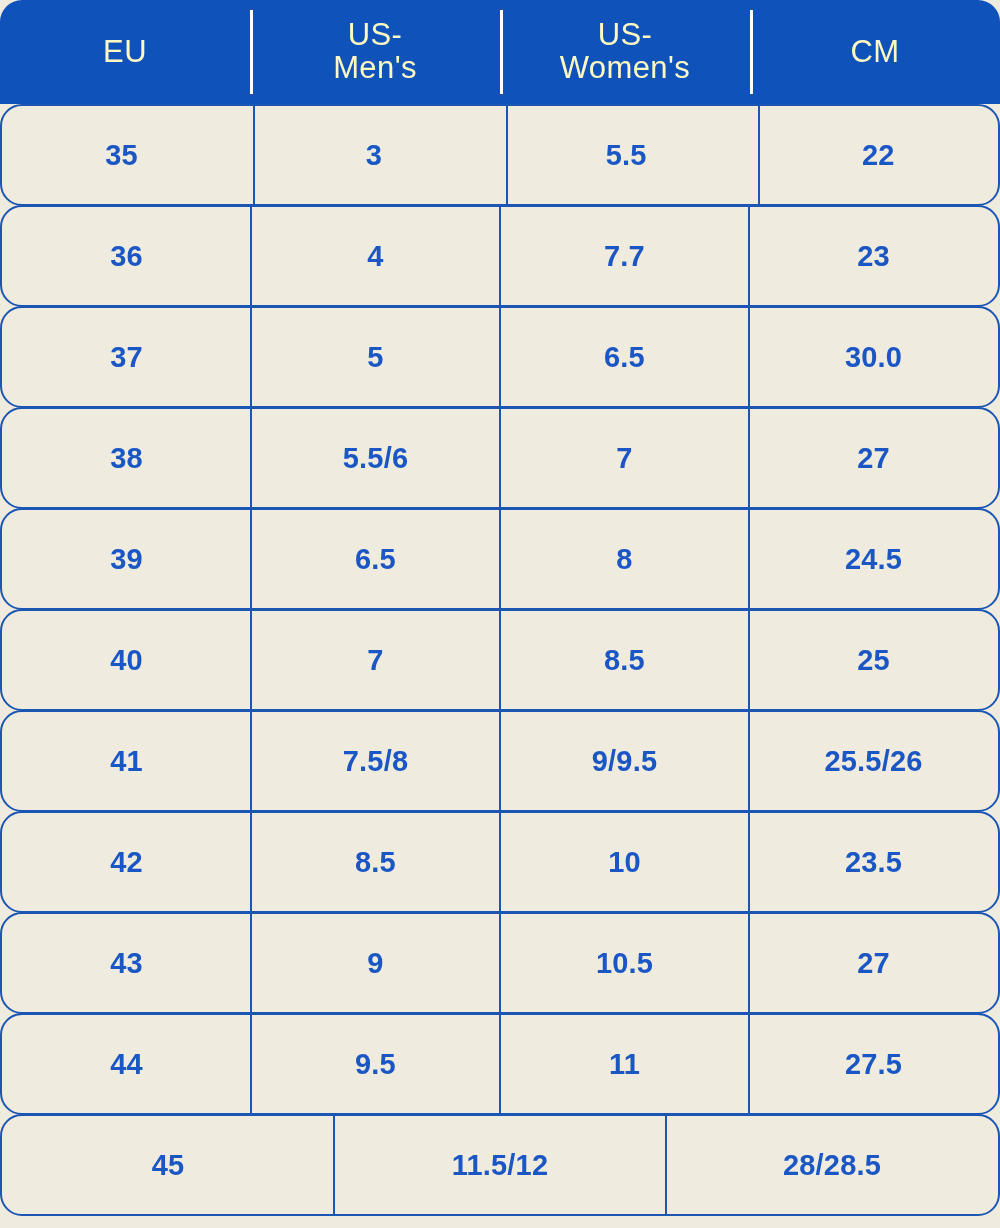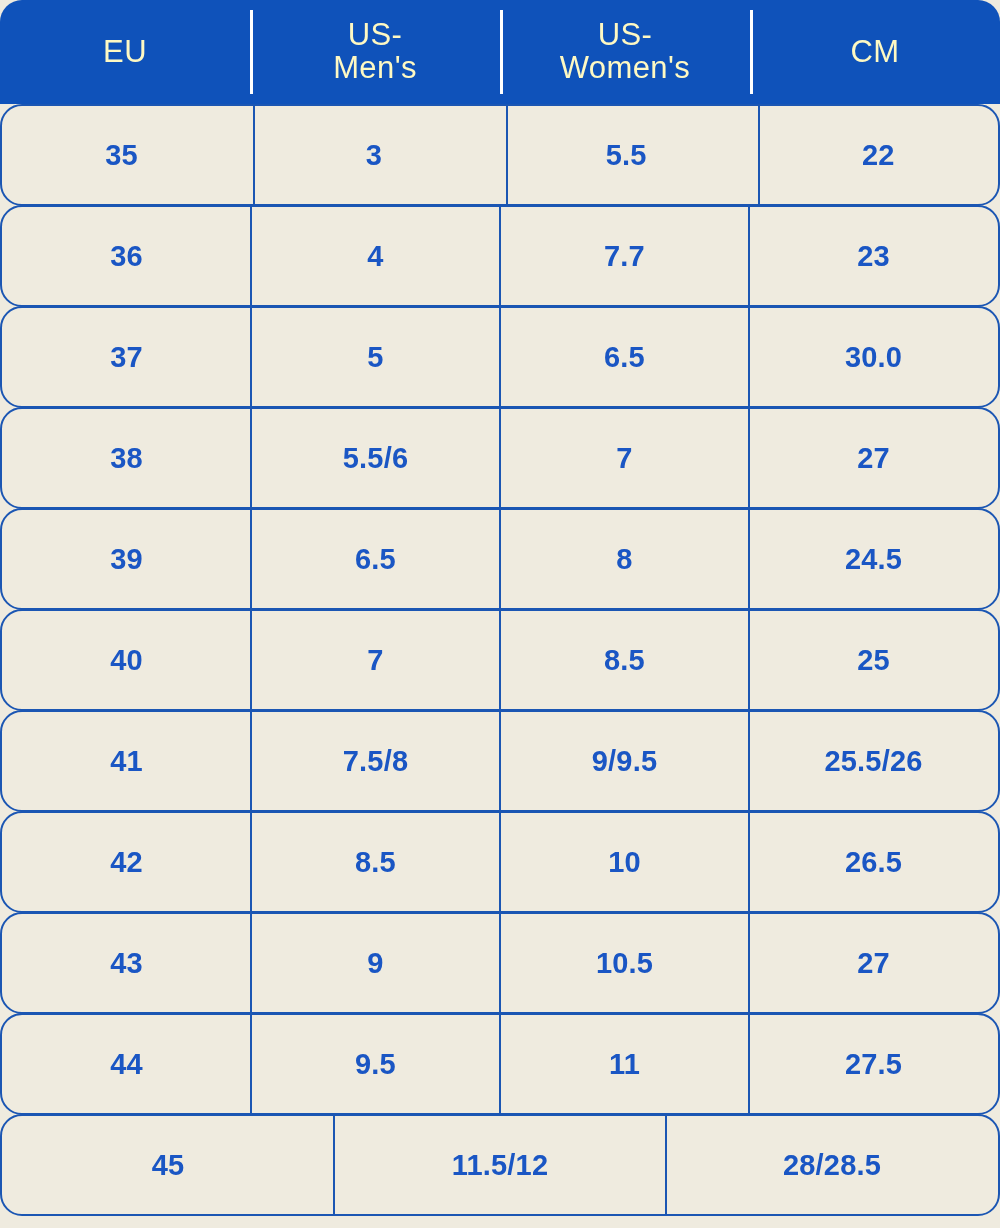--- a/index.html
+++ b/index.html
@@ -176,21 +176,21 @@
       <div class="chart-cell">41</div>
       <div class="chart-cell">7.5/8</div>
       <div class="chart-cell">9/9.5</div>
       <div class="chart-cell">25.5/26</div>
     </div>
 
     <div class="chart-row">
       <div class="chart-cell">42</div>
       <div class="chart-cell">8.5</div>
       <div class="chart-cell">10</div>
-      <div class="chart-cell">26.5</div>
+      <div class="chart-cell">23.5</div>
     </div>
 
     <div class="chart-row">
       <div class="chart-cell">43</div>
       <div class="chart-cell">9</div>
       <div class="chart-cell">10.5</div>
       <div class="chart-cell">27</div>
     </div>
 
     <div class="chart-row">

